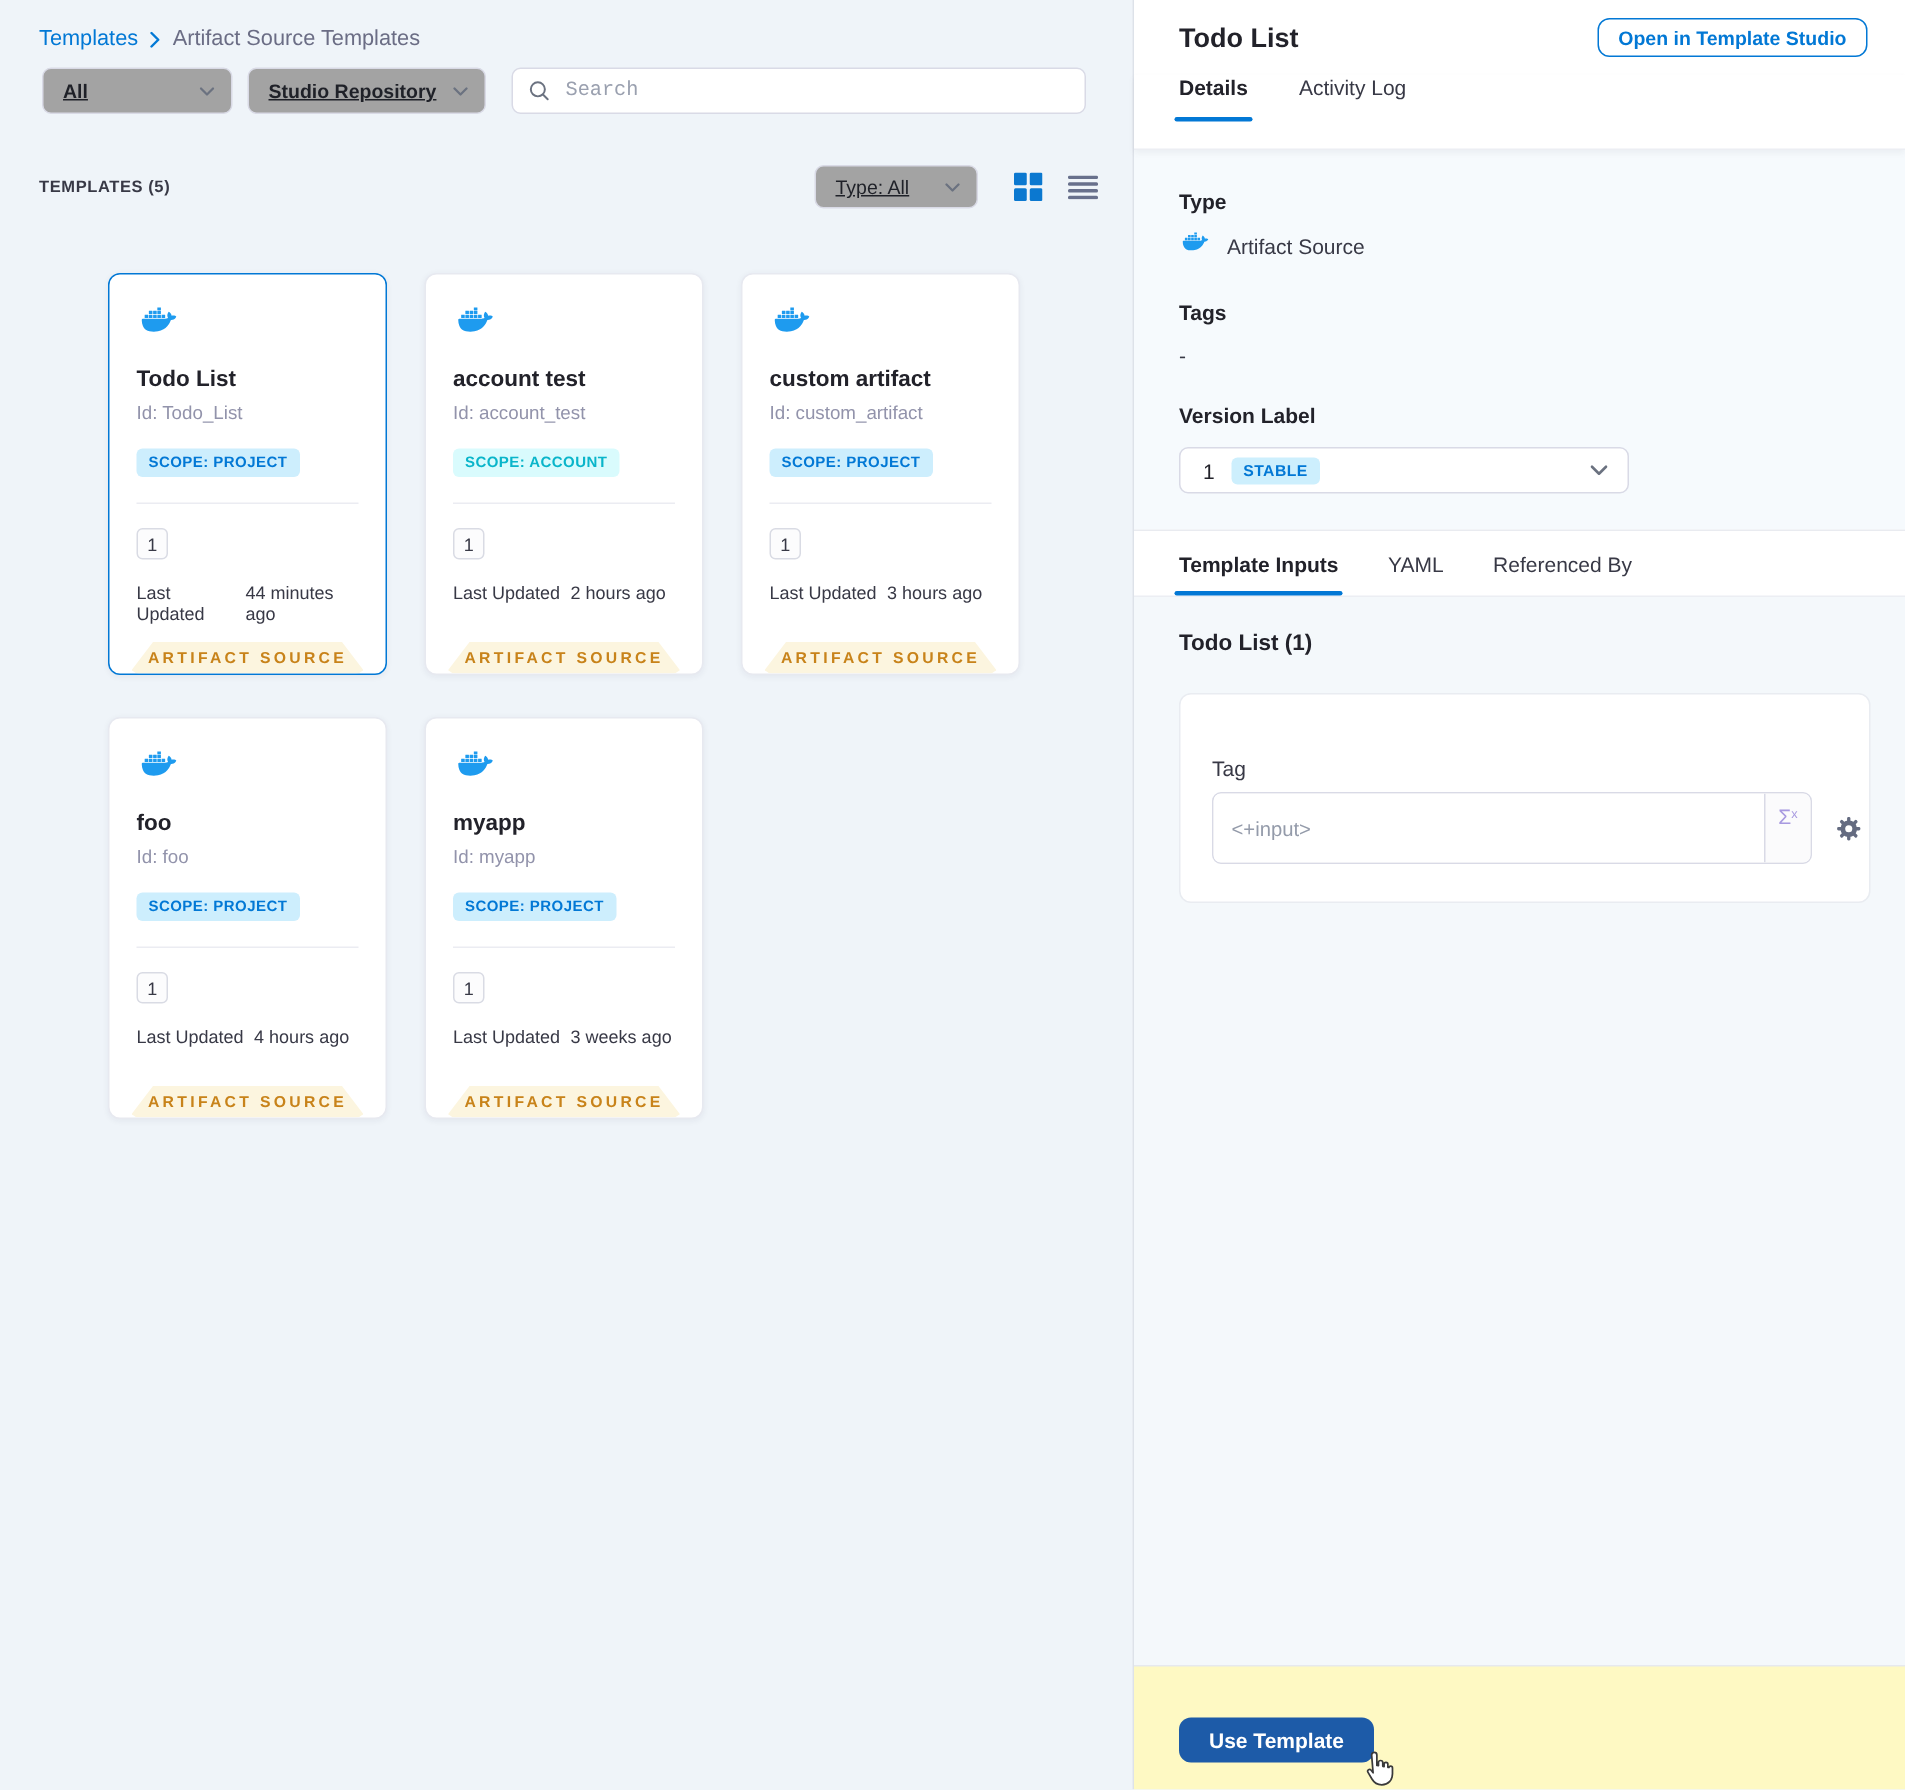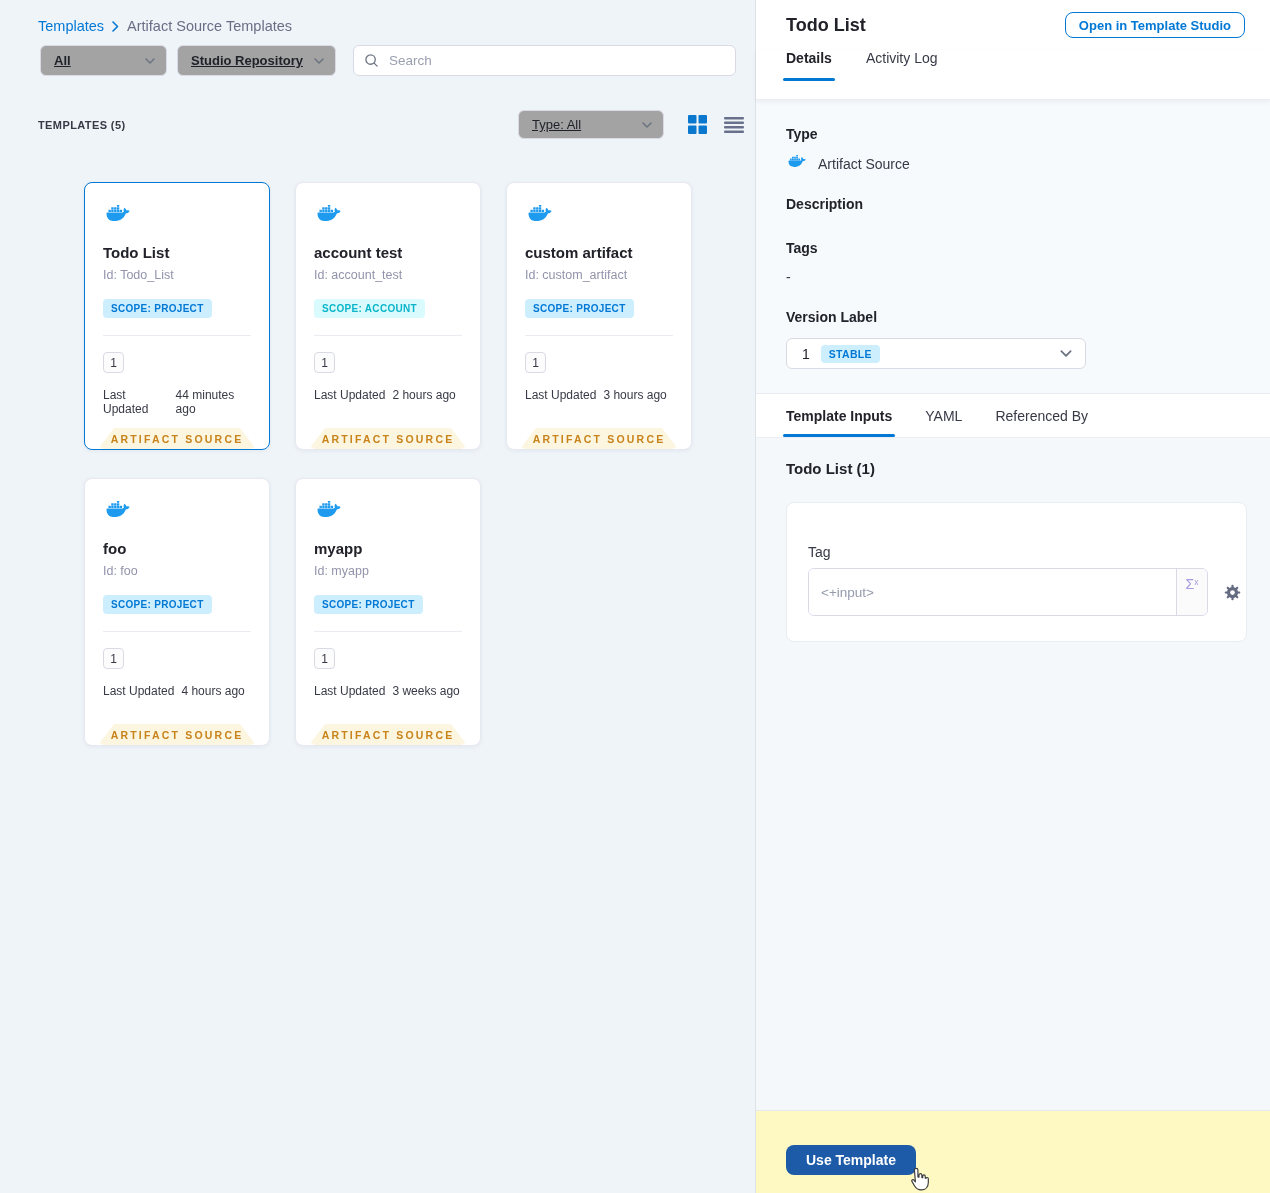--- a/index.html
+++ b/index.html
@@ -13,43 +13,43 @@
   *{box-sizing:border-box;}
   html,body{margin:0;padding:0;}
   body{
     width:1270px;height:1193px;position:relative;overflow:hidden;
     font-family:"Liberation Sans",sans-serif;
     background:#eff4f9;color:var(--text-dark);
   }
   svg{display:block;}
 
   
-  .left-panel{position:absolute;top:0;left:16px;width:755px;height:100%;}
+  .left-panel{position:absolute;top:0;left:4px;width:755px;height:100%;}
   .breadcrumb{display:flex;align-items:center;gap:8px;padding:18px 0 0 22px;font-size:14.5px;}
   .breadcrumb .link{color:var(--primary);cursor:pointer;}
   .breadcrumb .current{color:#6b6d85;}
   .filters{display:flex;gap:10px;margin:11px 0 0 24px;}
   .select{
     height:31px;background:#a3a3a3;border:1px solid var(--border);border-radius:6px;
     display:flex;align-items:center;justify-content:space-between;
     padding:0 11px 0 13px;font-size:13px;font-weight:700;color:#1f2128;cursor:pointer;text-decoration:underline;
   }
   .select.w1{width:127px;}
   .select.w2{width:159px;}
   .search-box{
     width:383px;height:31px;background:#fff;border:1px solid var(--border);border-radius:6px;
-    display:flex;align-items:center;padding:0 10px;gap:8px;margin-left:7px;
+    display:flex;align-items:center;padding:0 10px;gap:8px;margin-left:7px;font-family:Liberation Mono, monospace;
   }
   .search-box input{border:none;outline:none;flex:1;font-size:13.5px;font-family:inherit;color:var(--text-dark);background:transparent;}
   .search-box input::placeholder{color:#9aa0af;}
 
   .list-header{display:flex;align-items:center;margin:34px 25px 12px 22px;}
   .list-count{font-size:11px;font-weight:700;letter-spacing:.4px;color:var(--text-gray);}
   .list-header .spacer{flex:1;}
-  .type-select{width:146px;height:29px;font-weight:400;font-size:13px;align-items:center;}
+  .type-select{width:109px;height:29px;font-weight:400;font-size:13px;align-items:center;}
   .view-toggle{display:flex;align-items:center;gap:13px;margin-left:22px;}
   .icon-btn{background:none;border:none;padding:2px;cursor:pointer;}
 
   .cards{margin:43px 0 0 68px;width:612px;display:flex;flex-wrap:wrap;gap:28px 25px;}
   .card{
     width:186px;height:268px;background:#fff;border:1px solid #e7e9f0;border-radius:8px;
     position:relative;padding:22px 18px 0;cursor:pointer;
     box-shadow:0 1px 4px rgba(40,41,61,.06);
   }
   .card.selected{border:1px solid var(--primary);}
@@ -317,21 +317,20 @@
   </div>
 
   <div class="details">
     <div class="field-label">Type</div>
     <div class="type-row">
       <svg width="22" height="17" viewBox="0 0 24 19" fill="#1e9bef">
           <use href="#i-docker" transform="translate(0,-3)"></use>
         </svg>
       <span>Artifact Source</span>
     </div>
-    <div class="field-label mt24">Description</div>
     <div class="field-label mt28">Tags</div>
     <div class="dash">-</div>
     <div class="field-label mt24">Version Label</div>
     <div class="version-select">
       <span class="version-num">1</span>
       <span class="stable-badge">STABLE</span>
       <svg class="chev" width="12" height="7" viewBox="0 0 10 6">
           <use href="#i-chevron-down"></use>
         </svg>
     </div>

